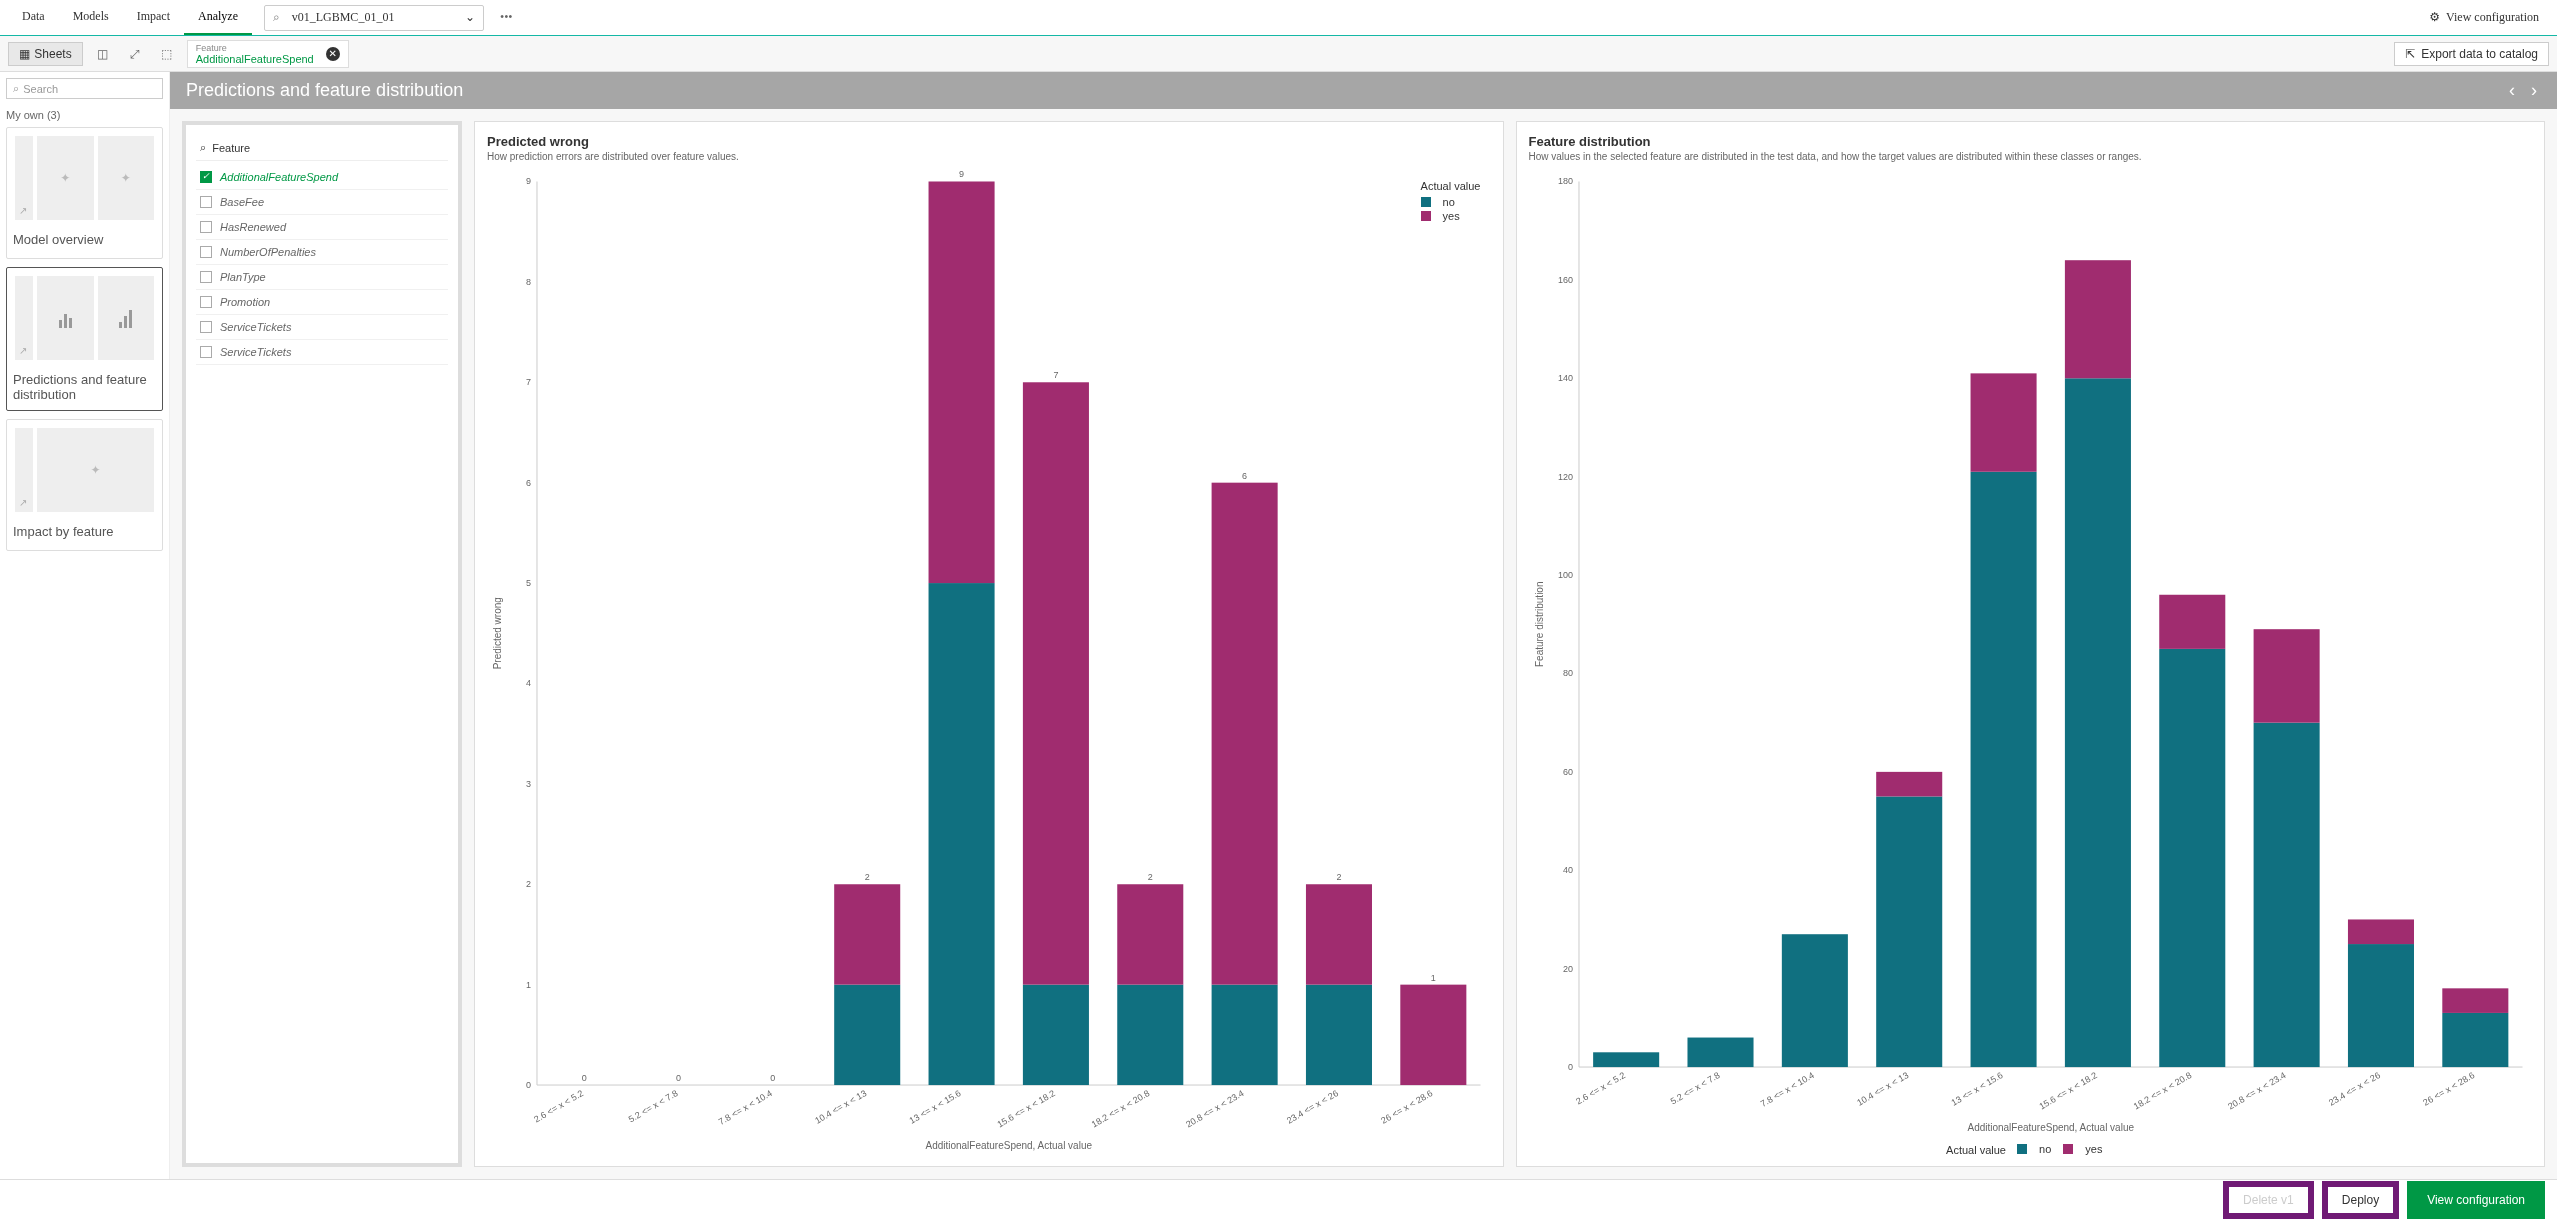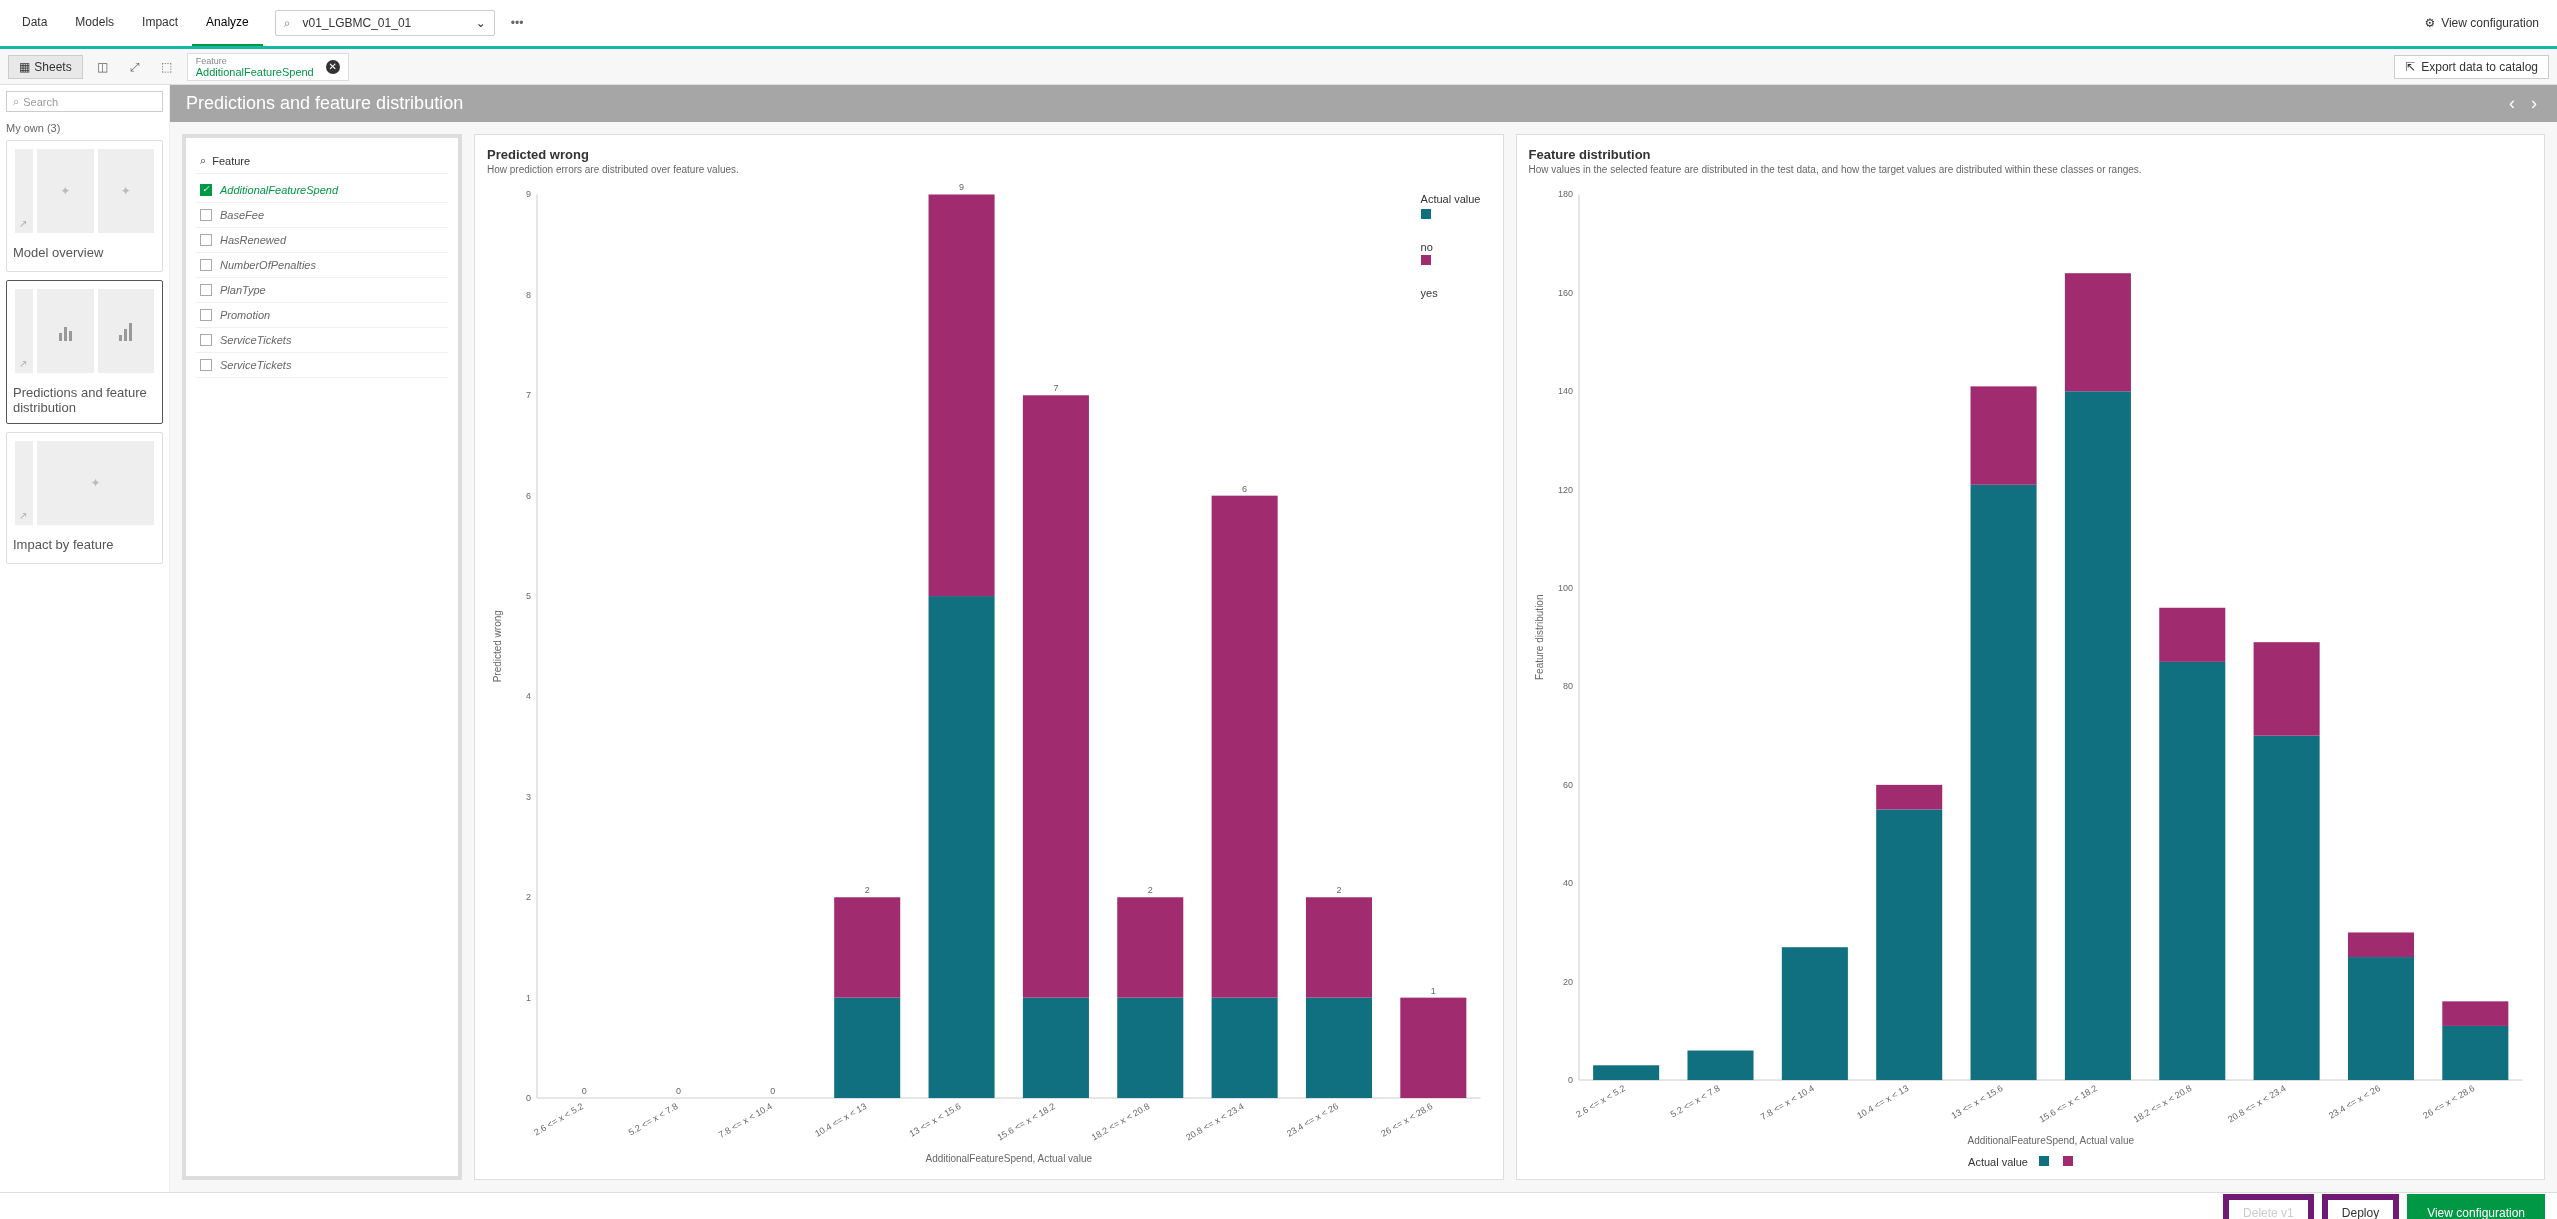--- a/index.html
+++ b/index.html
@@ -1,18 +1,18 @@
 <!DOCTYPE html>
 <html><head>
 <meta charset="utf-8">
 <style>
 * { box-sizing: border-box; margin: 0; padding: 0; }
 body { font-family: Arial, sans-serif; font-size: 12px; color: #333; background: #fff; }
 
-.topbar { display: flex; align-items: center; height: 49px; border-bottom: 3px solid #14b8a6; padding: 0 8px; }
+.topbar { display: flex; align-items: center; height: 36px; border-bottom: 1px solid #14b8a6; padding: 0 8px; font-family: Liberation Serif, serif; }
 .tabs { display: flex; height: 100%; }
 .tab { padding: 0 14px; display: flex; align-items: center; cursor: pointer; border-bottom: 2px solid transparent; }
 .tab.active { border-bottom: 2px solid #009845; color: #000000; font-weight: 500; }
 .model-select { margin-left: 12px; border: 1px solid #ccc; border-radius: 2px; height: 26px; display: flex; align-items: center; padding: 0 8px; width: 220px; justify-content: space-between; cursor: pointer; }
 .model-select .search-ic { color: #888; margin-right: 6px; }
 .kebab { margin-left: 8px; cursor: pointer; color: #666; padding: 4px 8px; }
 .spacer { flex: 1; }
 .config-btn { display: flex; align-items: center; gap: 6px; padding: 4px 10px; cursor: pointer; }
 
 .toolbar { display: flex; align-items: center; height: 36px; border-bottom: 1px solid #ddd; background: #f7f7f7; padding: 0 8px; gap: 8px; }
@@ -56,21 +56,21 @@
 
 .chart-panel { flex: 1; background: #fff; border: 1px solid #ddd; padding: 12px; display: flex; flex-direction: column; }
 .chart-title { font-weight: bold; font-size: 13px; margin-bottom: 2px; }
 .chart-subtitle { font-size: 10px; color: #666; margin-bottom: 8px; }
 .chart-area { flex: 1; position: relative; }
 .chart-svg { width: 100%; height: 100%; }
 
 .legend { position: absolute; top: 10px; right: 10px; font-size: 11px; }
 .legend-bottom { text-align: center; font-size: 11px; margin-top: 4px; }
 .legend-title { font-weight: 500; margin-bottom: 4px; }
-.legend-item { display: flex; gap: 22px; margin-bottom: 2px; flex-direction: column; }
+.legend-item { display: flex; align-items: center; gap: 12px; margin-bottom: 2px; }
 .legend-sw { width: 10px; height: 10px; }
 
 .footer { height: 40px; border-top: 1px solid #ddd; display: flex; align-items: center; justify-content: flex-end; gap: 8px; padding: 0 12px; }
 .btn { border: 6px solid #701a75; padding: 6px 14px; cursor: pointer; background: #fff; }
 .btn.disabled { color: #ccc; cursor: not-allowed; }
 .btn.primary { background: #009845; color: #fff; border-color: #009845; }
 
 .axis-label-y { font-size: 10px; fill: #666; }
 .axis-label-x { font-size: 10px; fill: #666; }
 .tick-label { font-size: 9px; fill: #666; }

